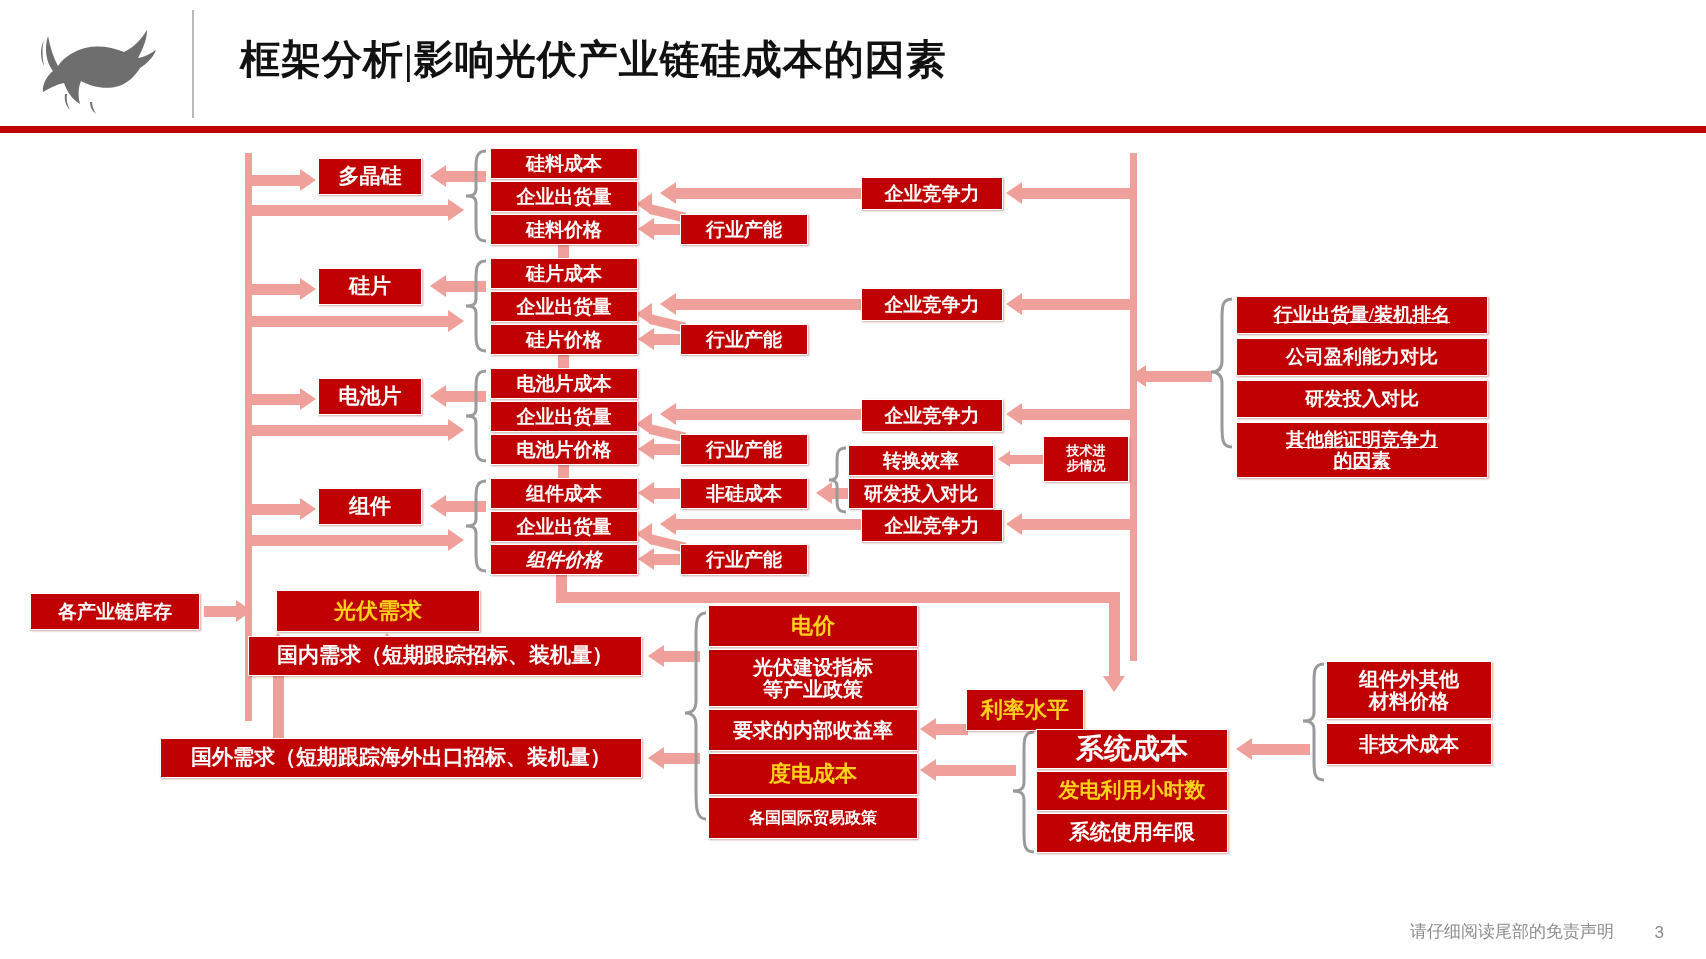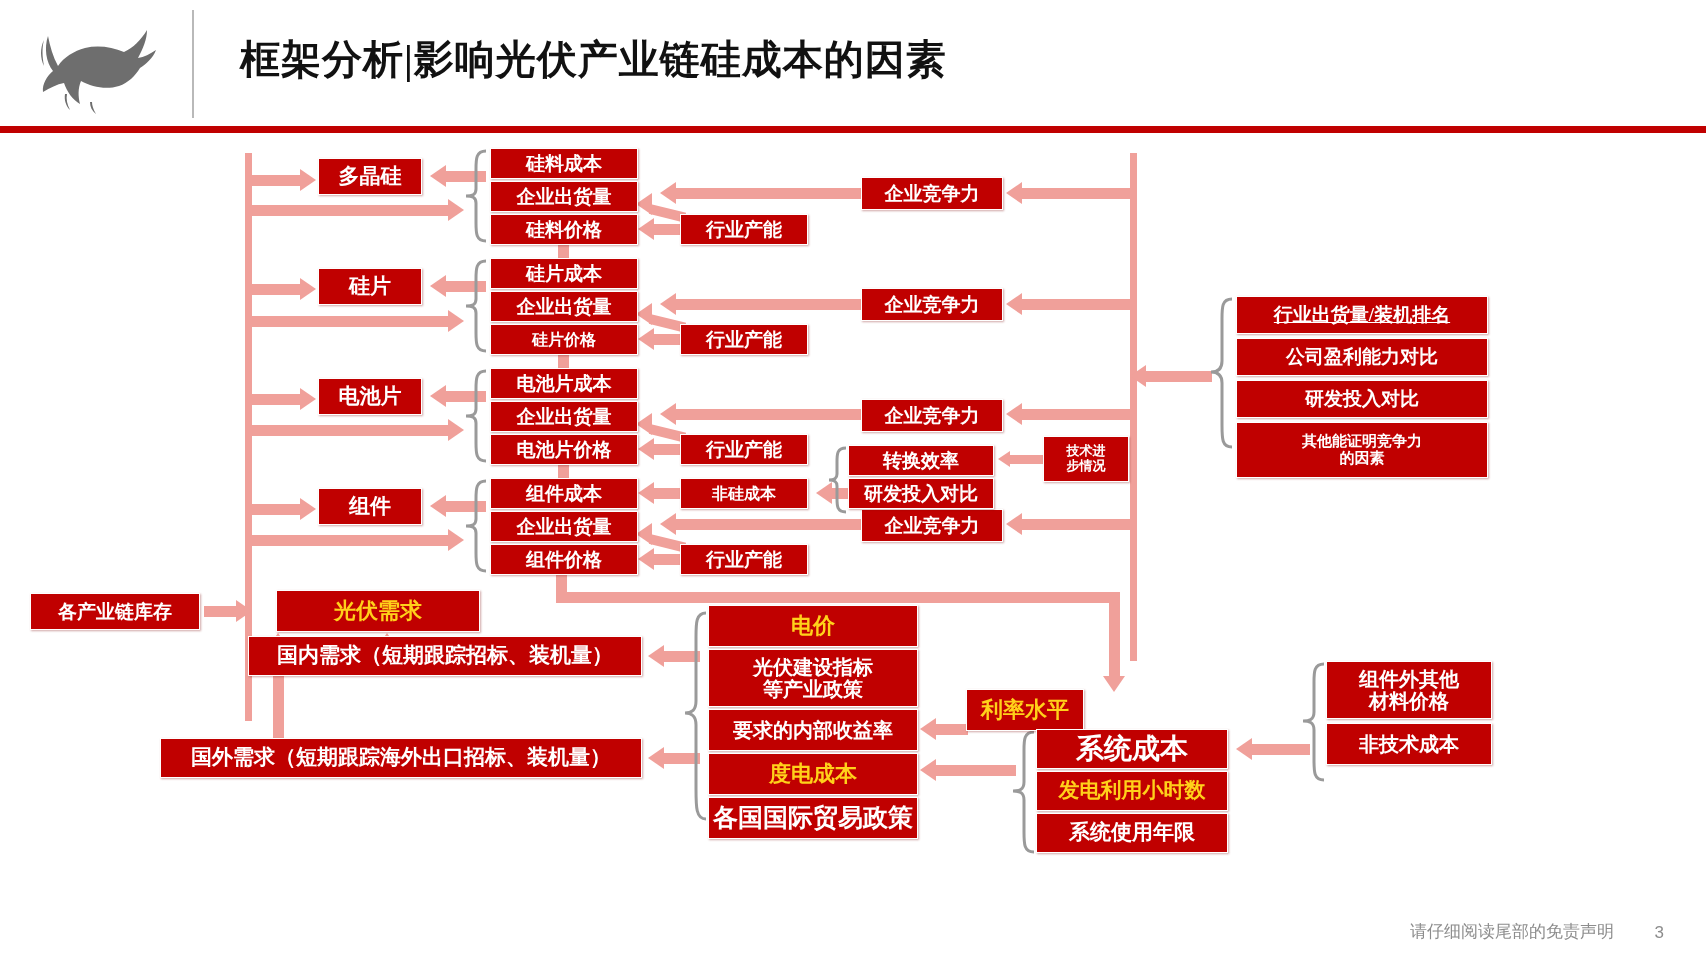--- a/index.html
+++ b/index.html
@@ -163,21 +163,21 @@
   <div class="tri tri-l" style="left:660px;top:49px;"></div>
 
   <div class="hbar" style="left:1022px;top:55px;width:110px;height:11px;"></div>
   <div class="tri tri-l" style="left:1006px;top:49px;"></div>
 
   <div class="vbar" style="left:558px;top:112px;width:11px;height:16px;"></div>
   <div class="tri tri-d" style="left:552px;top:126px;"></div>
 
   <div class="box bx-shadow" style="left:490px;top:125px;width:148px;height:31px;font-size:19px;">硅片成本</div>
   <div class="box bx-shadow" style="left:490px;top:158px;width:148px;height:31px;font-size:19px;">企业出货量</div>
-  <div class="box bx-shadow" style="left:490px;top:191px;width:148px;height:31px;font-size:16px;">硅片价格</div>
+  <div class="box bx-shadow" style="left:490px;top:191px;width:148px;height:31px;font-size:19px;">硅片价格</div>
 
   <div class="box bx-shadow" style="left:680px;top:191px;width:128px;height:31px;font-size:19px;">行业产能</div>
   <div class="box bx-shadow" style="left:861px;top:155px;width:142px;height:33px;font-size:19px;">企业竞争力</div>
 
   <div class="hbar" style="left:654px;top:201px;width:28px;height:11px;"></div>
   <div class="tri tri-l" style="left:638px;top:195px;"></div>
   <div class="hbar" style="left:650px;top:181px;width:36px;height:10px;transform:rotate(14deg);transform-origin:left center;"></div>
   <div class="tri tri-l" style="left:636px;top:170px;"></div>
   <div class="hbar" style="left:676px;top:166px;width:186px;height:11px;"></div>
   <div class="tri tri-l" style="left:660px;top:160px;"></div>
@@ -199,35 +199,35 @@
   <div class="tri tri-l" style="left:636px;top:280px;"></div>
   <div class="hbar" style="left:676px;top:276px;width:186px;height:11px;"></div>
   <div class="tri tri-l" style="left:660px;top:270px;"></div>
   <div class="hbar" style="left:1022px;top:276px;width:110px;height:11px;"></div>
   <div class="tri tri-l" style="left:1006px;top:270px;"></div>
   <div class="vbar" style="left:558px;top:332px;width:11px;height:16px;"></div>
   <div class="tri tri-d" style="left:552px;top:346px;"></div>
 
   <div class="box bx-shadow" style="left:490px;top:345px;width:148px;height:31px;font-size:19px;">组件成本</div>
   <div class="box bx-shadow" style="left:490px;top:378px;width:148px;height:31px;font-size:19px;">企业出货量</div>
-  <div class="box bx-shadow" style="left:490px;top:411px;width:148px;height:31px;font-size:19px;">组件价格</div>
+  <div class="box bx-shadow" style="left:490px;top:411px;width:148px;height:31px;font-size:19px;font-style:italic;">组件价格</div>
 
   <div class="box bx-shadow" style="left:680px;top:411px;width:128px;height:31px;font-size:19px;">行业产能</div>
   <div class="box bx-shadow" style="left:861px;top:376px;width:142px;height:33px;font-size:19px;">企业竞争力</div>
 
   <div class="hbar" style="left:654px;top:421px;width:28px;height:11px;"></div>
   <div class="tri tri-l" style="left:638px;top:415px;"></div>
   <div class="hbar" style="left:650px;top:401px;width:36px;height:10px;transform:rotate(14deg);transform-origin:left center;"></div>
   <div class="tri tri-l" style="left:636px;top:390px;"></div>
   <div class="hbar" style="left:676px;top:386px;width:186px;height:11px;"></div>
   <div class="tri tri-l" style="left:660px;top:380px;"></div>
   <div class="hbar" style="left:1022px;top:386px;width:110px;height:11px;"></div>
   <div class="tri tri-l" style="left:1006px;top:380px;"></div>
 
-  <div class="box bx-shadow" style="left:680px;top:345px;width:128px;height:31px;font-size:16px;">非硅成本</div>
+  <div class="box bx-shadow" style="left:680px;top:345px;width:128px;height:31px;font-size:19px;">非硅成本</div>
   <div class="hbar" style="left:654px;top:355px;width:28px;height:11px;"></div>
   <div class="tri tri-l" style="left:638px;top:349px;"></div>
 
   <div class="brace" style="left:826px;top:313px;">
     <svg width="22" height="68" viewBox="0 0 22 68">
         <path d="M20 2 C11 2 11 8 11 16 L11 28 C11 33 8 34 3 34 C8 34 11 35 11 40 L11 52 C11 60 11 66 20 66" fill="none" stroke="#9a9a9a" stroke-width="3"></path>
       </svg>
   </div>
   <div class="hbar" style="left:832px;top:355px;width:22px;height:11px;"></div>
   <div class="tri tri-l" style="left:816px;top:349px;"></div>
@@ -247,21 +247,21 @@
 
   <div class="brace" style="left:1208px;top:164px;">
     <svg width="26" height="154" viewBox="0 0 26 154">
         <path d="M24 2 C14 2 14 10 14 22 L14 64 C14 73 9 75 3 75 C9 75 14 77 14 86 L14 128 C14 142 14 150 24 150" fill="none" stroke="#9a9a9a" stroke-width="3"></path>
       </svg>
   </div>
 
   <div class="box bx-shadow" style="left:1236px;top:163px;width:252px;height:38px;font-size:19px;text-decoration:underline;">行业出货量/装机排名</div>
   <div class="box bx-shadow" style="left:1236px;top:205px;width:252px;height:38px;font-size:19px;">公司盈利能力对比</div>
   <div class="box bx-shadow" style="left:1236px;top:247px;width:252px;height:38px;font-size:19px;">研发投入对比</div>
-  <div class="box bx-shadow" style="left:1236px;top:289px;width:252px;height:56px;font-size:15px;white-space:pre-line;">其他能证明竞争力
+  <div class="box bx-shadow" style="left:1236px;top:289px;width:252px;height:56px;font-size:19px;white-space:pre-line;text-decoration:underline;">其他能证明竞争力
 的因素</div>
 
   <div class="vbar" style="left:556px;top:442px;width:11px;height:28px;"></div>
   <div class="hbar" style="left:556px;top:459px;width:564px;height:11px;"></div>
   <div class="vbar" style="left:1109px;top:459px;width:11px;height:86px;"></div>
   <div class="tri tri-d" style="left:1103px;top:543px;"></div>
 
   <div class="box bx-shadow" style="left:30px;top:460px;width:170px;height:37px;font-size:19px;">各产业链库存</div>
   <div class="hbar" style="left:204px;top:473px;width:32px;height:11px;"></div>
   <div class="tri tri-r" style="left:236px;top:467px;"></div>
@@ -285,21 +285,21 @@
   <div class="hbar" style="left:664px;top:518px;width:36px;height:11px;"></div>
   <div class="tri tri-l" style="left:648px;top:512px;"></div>
   <div class="hbar" style="left:664px;top:620px;width:36px;height:11px;"></div>
   <div class="tri tri-l" style="left:648px;top:614px;"></div>
 
   <div class="box bx-shadow y" style="left:708px;top:472px;width:210px;height:42px;font-size:22px;">电价</div>
   <div class="box bx-shadow" style="left:708px;top:516px;width:210px;height:58px;font-size:20px;white-space:pre-line;">光伏建设指标
 等产业政策</div>
   <div class="box bx-shadow" style="left:708px;top:576px;width:210px;height:42px;font-size:20px;">要求的内部收益率</div>
   <div class="box bx-shadow y" style="left:708px;top:620px;width:210px;height:42px;font-size:22px;">度电成本</div>
-  <div class="box bx-shadow" style="left:708px;top:664px;width:210px;height:42px;font-size:25px;">各国国际贸易政策</div>
+  <div class="box bx-shadow" style="left:708px;top:664px;width:210px;height:42px;font-size:16px;">各国国际贸易政策</div>
 
   <div class="box bx-shadow y" style="left:966px;top:556px;width:118px;height:42px;font-size:22px;">利率水平</div>
   <div class="hbar" style="left:936px;top:591px;width:32px;height:11px;"></div>
   <div class="tri tri-l" style="left:920px;top:585px;"></div>
 
   <div class="brace" style="left:1010px;top:597px;">
     <svg width="26" height="126" viewBox="0 0 26 126">
         <path d="M24 2 C14 2 14 10 14 20 L14 52 C14 60 9 61 3 61 C9 61 14 62 14 70 L14 102 C14 114 14 122 24 122" fill="none" stroke="#9a9a9a" stroke-width="3"></path>
       </svg>
   </div>

